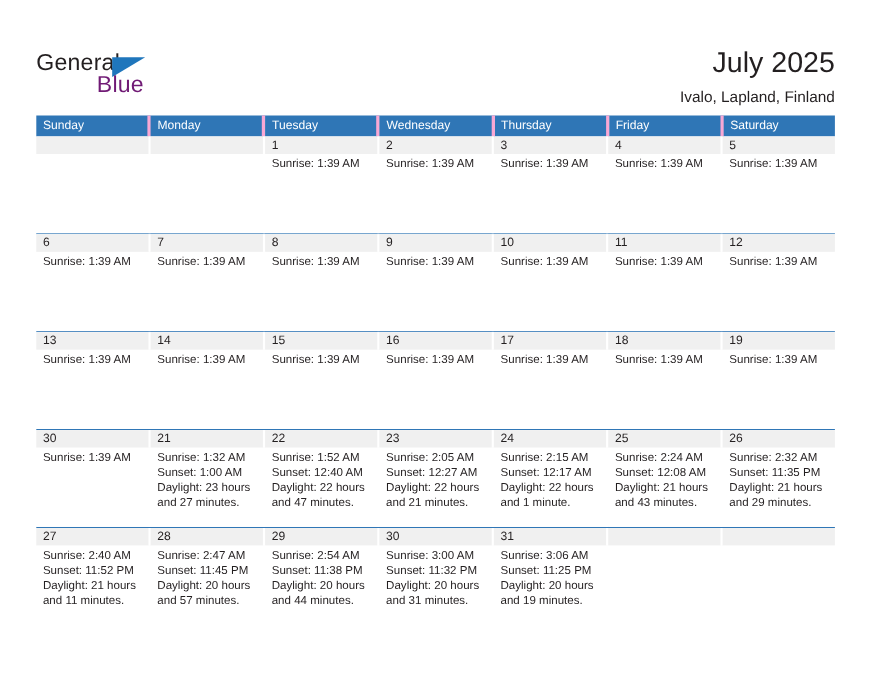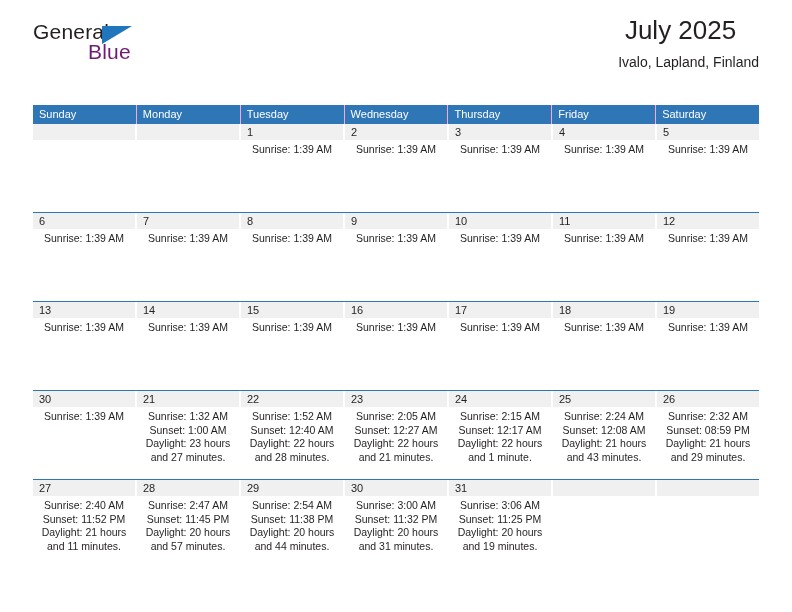--- a/index.html
+++ b/index.html
@@ -18,21 +18,21 @@
     position: relative;
     width: 792px;
     height: 612px;
     box-sizing: border-box;
   }
 
   
   .top {
     position: absolute;
     left: 33px;
-    top: 14px;
+    top: 40px;
     right: 33px;
     height: 72px;
   }
   .logo {
     position: absolute;
     left: 0;
     top: 6px;
     width: 220px;
     height: 50px;
   }
@@ -66,21 +66,20 @@
     position: absolute;
     right: 0;
     top: 0;
     text-align: right;
   }
   .cal-title {
     font-size: 26px;
     color: #231f20;
     line-height: 32px;
     white-space: nowrap;
-    text-align: center;
   }
   .cal-sub {
     font-size: 14px;
     color: #231f20;
     line-height: 20px;
     margin-top: 6px;
     white-space: nowrap;
     margin-left: 16px;
   }
 
@@ -98,21 +97,21 @@
   }
   .dow {
     flex: 1 1 0;
     background: #2f76b6;
     color: #ffffff;
     font-size: 11px;
     line-height: 19px;
     height: 19px;
     padding-left: 6px;
     box-sizing: border-box;
-    border-right: 1px solid #f9a8d4;
+    border-right: 3px solid #f9a8d4;
     white-space: nowrap;
     overflow: hidden;
   }
   .dow:last-child { border-right: none; }
 
   .week {
     width: 100%;
     border-top: 1px solid #2f76b6;
   }
   .week:first-of-type { border-top: none; }
@@ -144,21 +143,20 @@
   .info-cell {
     flex: 1 1 0;
     box-sizing: border-box;
     padding: 3px 6px 0 6px;
     font-size: 10.5px;
     line-height: 13.6px;
     color: #231f20;
     background: #ffffff;
     border-right: 2px solid #ffffff;
     overflow: hidden;
-    text-align: center;
   }
   .info-cell:last-child { border-right: none; }
   .info-cell .line { white-space: nowrap; }
 
   .w-short { height: 72px; }
   .w-tall  { height: 72px; }
   .w-last  { height: 66px; }
 </style>
 </head>
 <body>
@@ -306,21 +304,21 @@
             <div class="info-cell">
               <div class="line">Sunrise: 1:32 AM</div>
               <div class="line">Sunset: 1:00 AM</div>
               <div class="line">Daylight: 23 hours</div>
               <div class="line">and 27 minutes.</div>
             </div>
             <div class="info-cell">
               <div class="line">Sunrise: 1:52 AM</div>
               <div class="line">Sunset: 12:40 AM</div>
               <div class="line">Daylight: 22 hours</div>
-              <div class="line">and 28 minutes.</div>
+              <div class="line">and 47 minutes.</div>
             </div>
             <div class="info-cell">
               <div class="line">Sunrise: 2:05 AM</div>
               <div class="line">Sunset: 12:27 AM</div>
               <div class="line">Daylight: 22 hours</div>
               <div class="line">and 21 minutes.</div>
             </div>
             <div class="info-cell">
               <div class="line">Sunrise: 2:15 AM</div>
               <div class="line">Sunset: 12:17 AM</div>
@@ -328,21 +326,21 @@
               <div class="line">and 1 minute.</div>
             </div>
             <div class="info-cell">
               <div class="line">Sunrise: 2:24 AM</div>
               <div class="line">Sunset: 12:08 AM</div>
               <div class="line">Daylight: 21 hours</div>
               <div class="line">and 43 minutes.</div>
             </div>
             <div class="info-cell">
               <div class="line">Sunrise: 2:32 AM</div>
-              <div class="line">Sunset: 08:59 PM</div>
+              <div class="line">Sunset: 11:35 PM</div>
               <div class="line">Daylight: 21 hours</div>
               <div class="line">and 29 minutes.</div>
             </div>
           </div>
         </div>
         <div class="week">
           <div class="week-num-row">
             <div class="daynum-cell">27</div>
             <div class="daynum-cell">28</div>
             <div class="daynum-cell">29</div>

